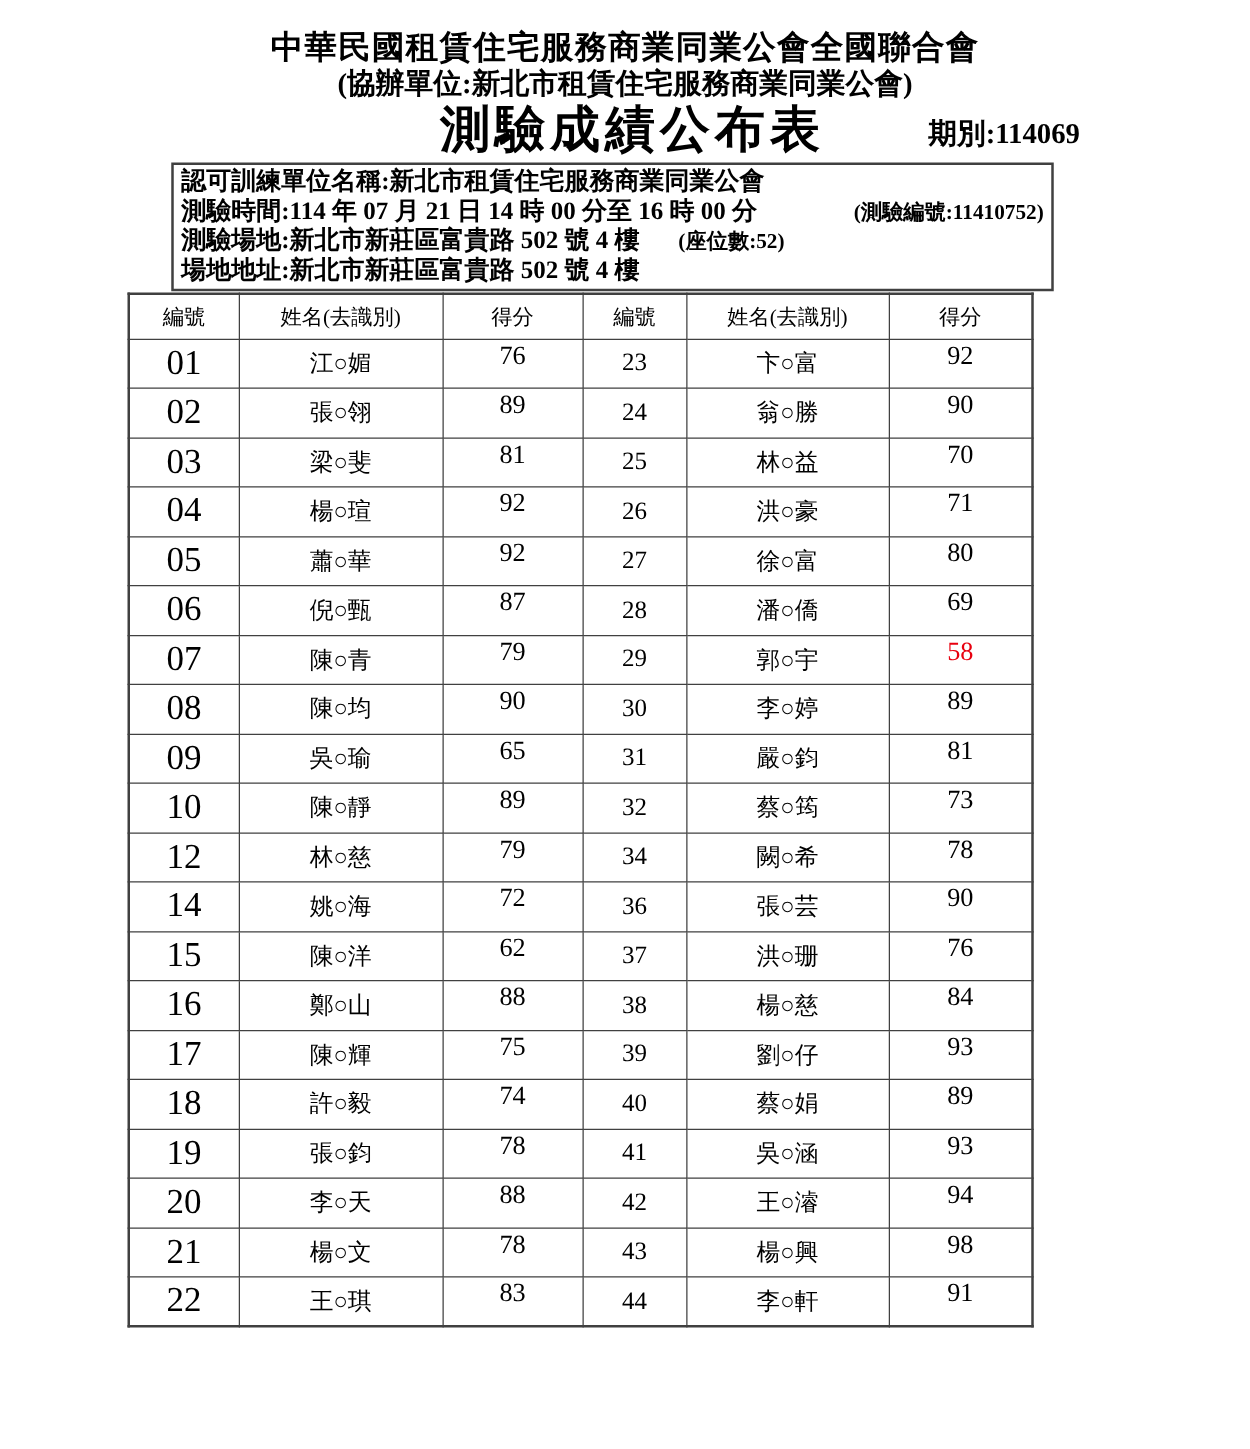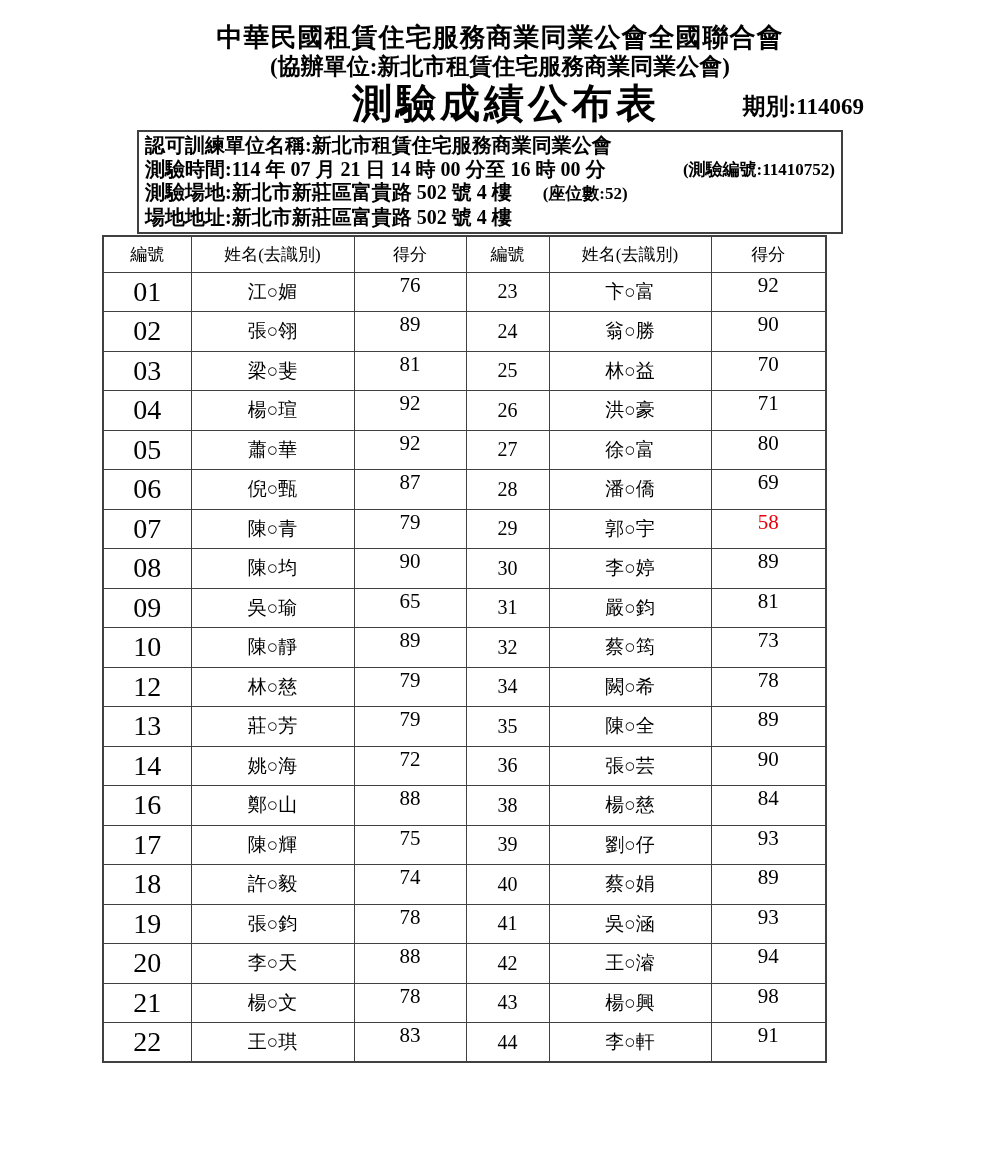--- a/index.html
+++ b/index.html
@@ -178,36 +178,36 @@
   </tr>
         <tr>
     <td class="c-no-l">12</td>
     <td class="c-name-l">林○慈</td>
     <td class="c-score">79</td>
     <td class="c-no-r">34</td>
     <td class="c-name-r">闕○希</td>
     <td class="c-score">78</td>
   </tr>
         <tr>
-    <td class="c-no-l">13</td>
-    <td class="c-name-l">莊○芳</td>
-    <td class="c-score">79</td>
-    <td class="c-no-r">35</td>
-    <td class="c-name-r">陳○全</td>
-    <td class="c-score">89</td>
-  </tr>
-        <tr>
     <td class="c-no-l">14</td>
     <td class="c-name-l">姚○海</td>
     <td class="c-score">72</td>
     <td class="c-no-r">36</td>
     <td class="c-name-r">張○芸</td>
     <td class="c-score">90</td>
   </tr>
         <tr>
+    <td class="c-no-l">15</td>
+    <td class="c-name-l">陳○洋</td>
+    <td class="c-score">62</td>
+    <td class="c-no-r">37</td>
+    <td class="c-name-r">洪○珊</td>
+    <td class="c-score">76</td>
+  </tr>
+        <tr>
     <td class="c-no-l">16</td>
     <td class="c-name-l">鄭○山</td>
     <td class="c-score">88</td>
     <td class="c-no-r">38</td>
     <td class="c-name-r">楊○慈</td>
     <td class="c-score">84</td>
   </tr>
         <tr>
     <td class="c-no-l">17</td>
     <td class="c-name-l">陳○輝</td>

